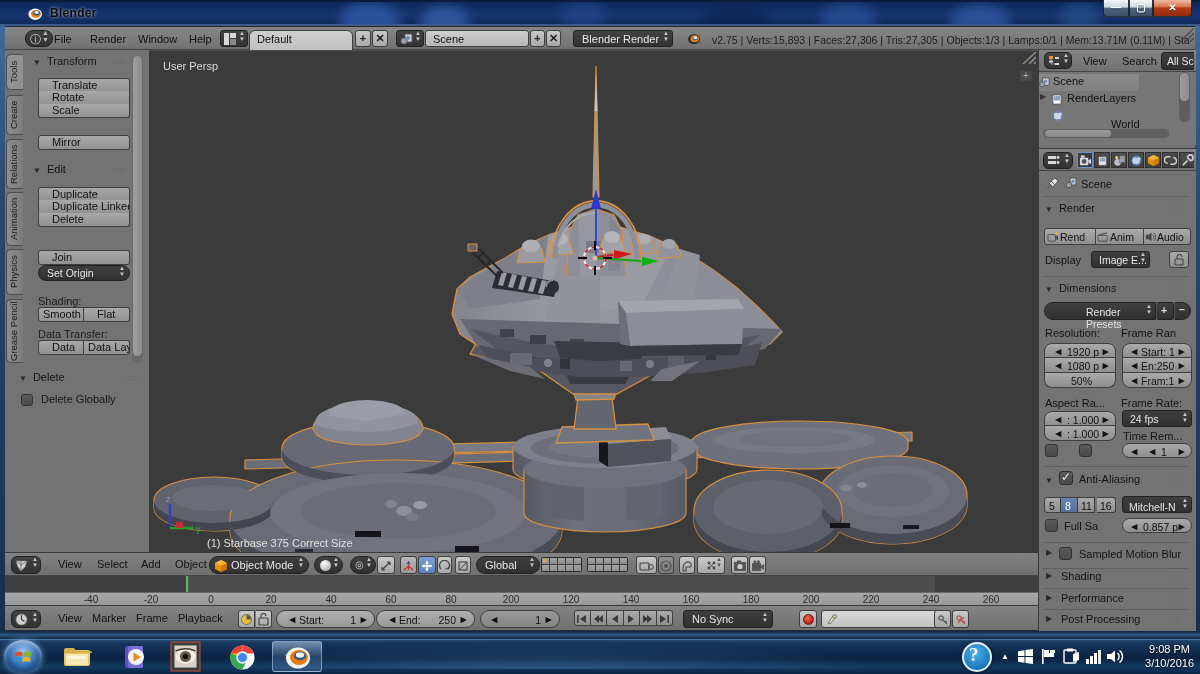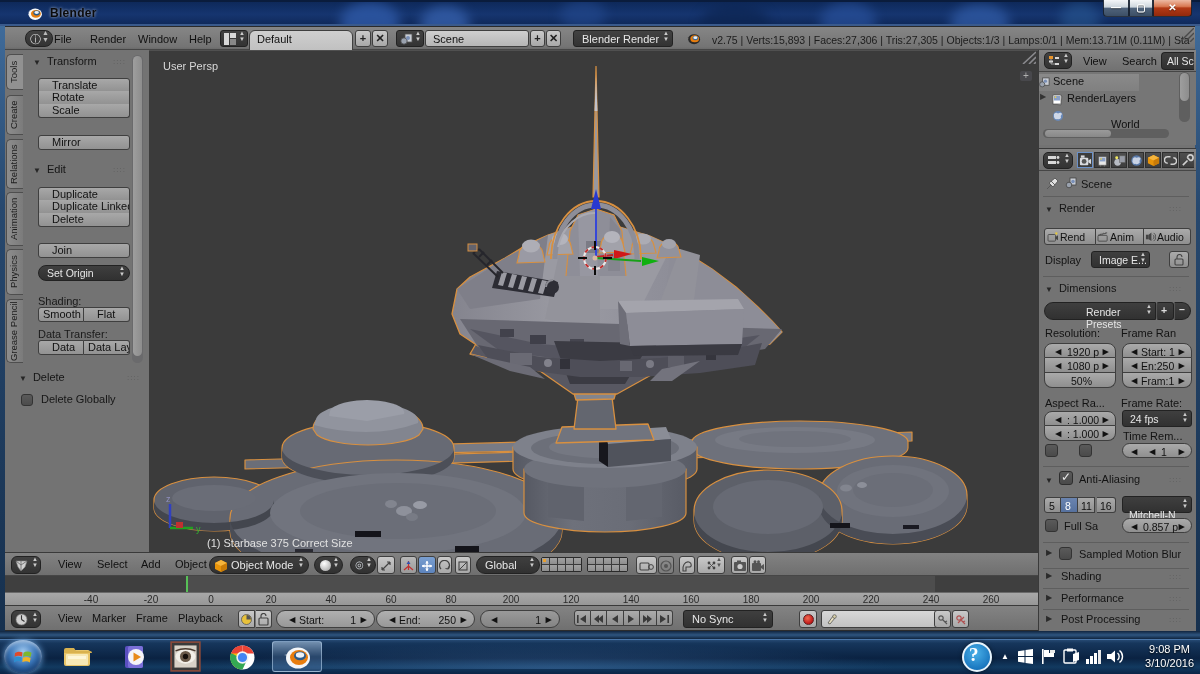--- a/index.html
+++ b/index.html
@@ -196,21 +196,21 @@
   <div class="tbtn" style="top:28px;height:14px;border-radius:3px 3px 0 0;">Translate</div>
   <div class="tbtn" style="top:41px;height:14px;border-top:none;">Rotate</div>
   <div class="tbtn" style="top:54px;height:14px;border-top:none;border-radius:0 0 3px 3px;">Scale</div>
   <div class="tbtn" style="top:85px;height:15px;border-radius:3px;">Mirror</div>
 
   <div class="panelhdr" style="top:113px;">Edit</div>
   <div class="dots" style="left:108px;top:115px;">::::</div>
   <div class="tbtn" style="top:137px;height:14px;border-radius:3px 3px 0 0;">Duplicate</div>
   <div class="tbtn" style="top:150px;height:14px;border-top:none;">Duplicate Linked</div>
   <div class="tbtn" style="top:163px;height:14px;border-top:none;border-radius:0 0 3px 3px;">Delete</div>
-  <div class="tbtn" style="top:193px;height:15px;border-radius:3px;">Join</div>
+  <div class="tbtn" style="top:200px;height:15px;border-radius:3px;">Join</div>
   <div class="pdark" style="left:33px;top:215px;width:92px;height:16px;border-radius:8px;"><span style="margin-left:8px;line-height:15px;">Set Origin</span><span style="position:absolute;right:4px;top:-1px;font-size:6px;color:#ccc;">▲<br>▼</span></div>
 
   <div style="position:absolute;left:33px;top:245px;font-size:11px;color:#1a1a1a;">Shading:</div>
   <div class="tbtn" style="top:257px;width:46px;height:15px;border-radius:3px 0 0 3px;padding-left:4px;">Smooth</div>
   <div class="tbtn" style="left:79px;top:257px;width:46px;height:15px;border-left:none;border-radius:0 3px 3px 0;">Flat</div>
   <div style="position:absolute;left:33px;top:278px;font-size:11px;color:#1a1a1a;">Data Transfer:</div>
   <div class="tbtn" style="top:290px;width:46px;height:15px;border-radius:3px 0 0 3px;">Data</div>
   <div class="tbtn" style="left:79px;top:290px;width:46px;height:15px;border-left:none;border-radius:0 3px 3px 0;padding-left:4px;">Data Lay</div>
 
   <div class="panelhdr" style="left:14px;top:321px;">Delete</div>
@@ -868,21 +868,21 @@
     <div class="pbtn" style="left:22px;top:326px;width:17px;height:16px;border-left:none;background:linear-gradient(180deg,#6a84b0,#56719e);color:#fff;">
         <span style="position:absolute;left:4px;top:1.5px;">8</span>
       </div>
     <div class="pbtn" style="left:39px;top:326px;width:17px;height:16px;border-left:none;">
         <span style="position:absolute;left:3px;top:1.5px;">11</span>
       </div>
     <div class="pbtn" style="left:58px;top:326px;width:19px;height:16px;border-left:none;border-radius:0 3px 3px 0;">
         <span style="position:absolute;left:3px;top:1.5px;">16</span>
       </div>
     <div class="pdark" style="left:83px;top:325px;width:70px;height:17px;">
-        <span style="position:absolute;left:6px;top:12px;">Mitchell-N</span>
+        <span style="position:absolute;left:6px;top:4px;">Mitchell-N</span>
         <span style="position:absolute;right:3px;top:0;font-size:6px;color:#ccc;">▲<br>▼</span>
       </div>
     <div style="position:absolute;left:6px;top:348px;width:13px;height:13px;background:linear-gradient(180deg,#5a5a5a,#4a4a4a);border:1px solid #333;border-radius:3px;"></div>
     <span style="position:absolute;left:25px;top:349px;">Full Sa</span>
     <div class="pbtn" style="left:83px;top:347px;width:70px;height:15px;border-radius:8px;">
         <span style="position:absolute;left:6px;top:1px;">◄</span>
         <span style="position:absolute;left:20px;top:1.5px;">0.857 p</span>
         <span style="position:absolute;right:4px;top:1px;">►</span>
       </div>
     <div class="sep" style="top:371px;"></div>

